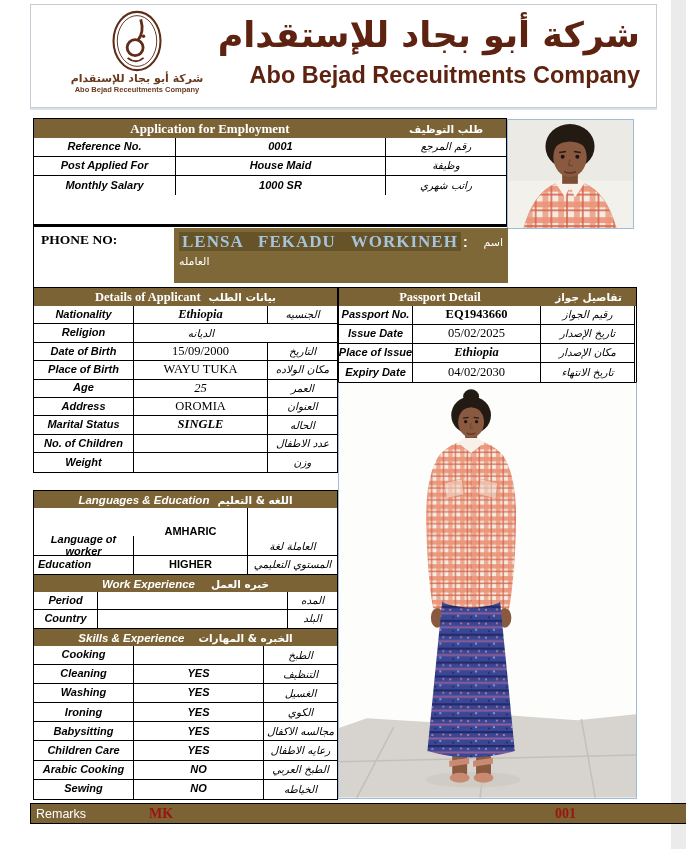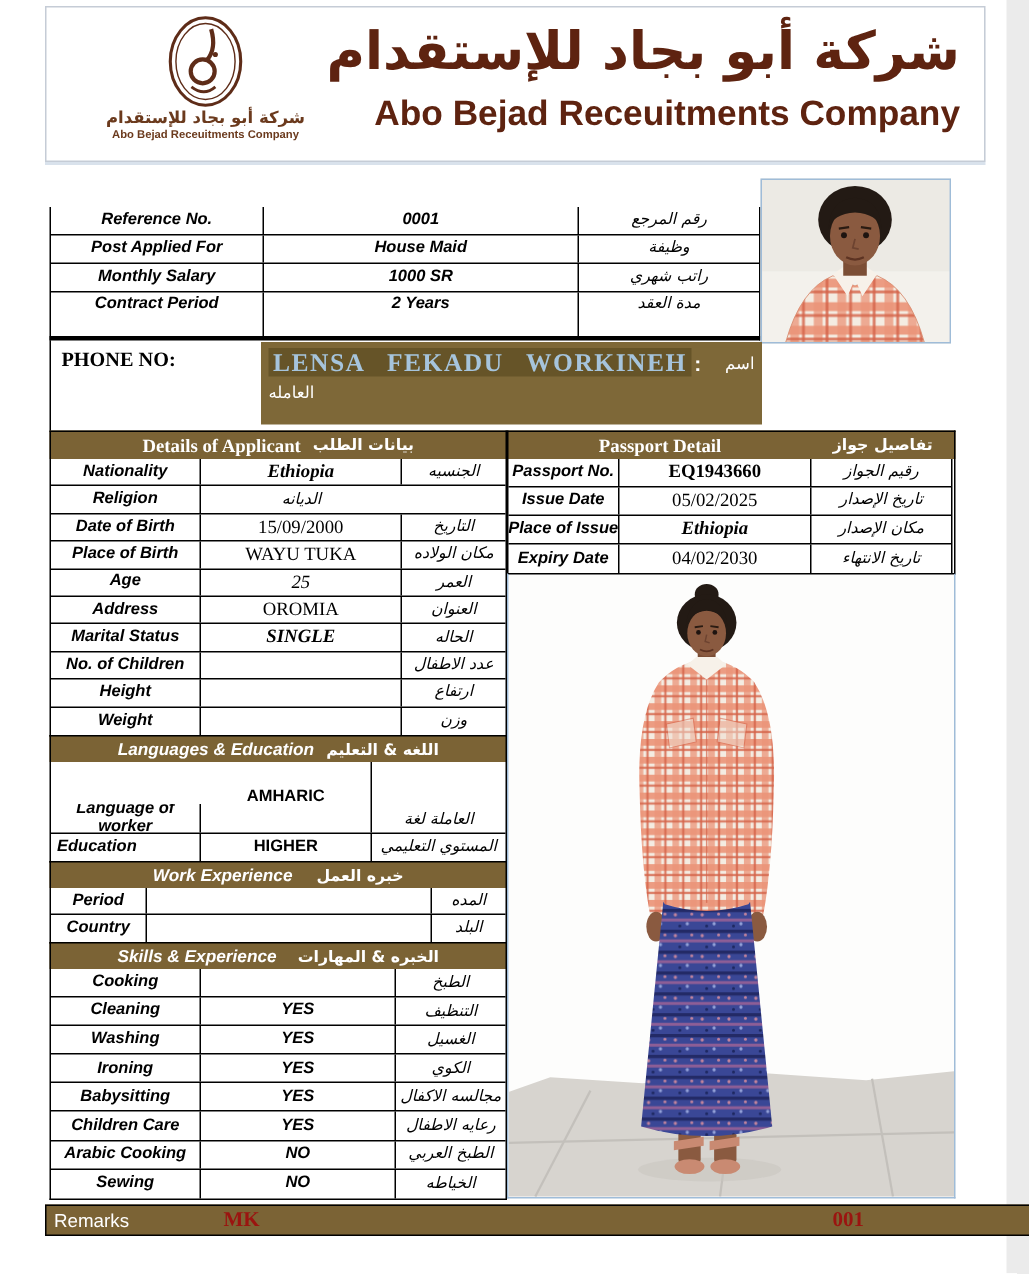--- a/index.html
+++ b/index.html
@@ -127,45 +127,44 @@
       </svg>
       <div class="logo-ar">شركة أبو بجاد للإستقدام</div>
       <div class="logo-en">Abo Bejad Receuitments Company</div>
     </div>
     <div class="title-block">
       <div class="title-ar">شركة أبو بجاد للإستقدام</div>
       <div class="title-en">Abo Bejad Receuitments Company</div>
     </div>
   </div>
 
+  <div class="bar app-bar">
+    <span class="eng hser">Application for Employment</span>
+    <span class="ara har">طلب التوظيف</span>
+  </div>
   <div class="tbl app-tbl">
 
       <div class="row">
         <div class="cell nbi">Reference No.</div>
         <div class="cell nbi">0001</div>
         <div class="cell arabic">رقم المرجع</div>
       </div>
 
       <div class="row">
         <div class="cell nbi">Post Applied For</div>
         <div class="cell nbi">House Maid</div>
         <div class="cell arabic">وظيفة</div>
       </div>
 
       <div class="row">
         <div class="cell nbi">Monthly Salary</div>
         <div class="cell nbi">1000 SR</div>
         <div class="cell arabic">راتب شهري</div>
       </div>
 
-      <div class="row app-last">
-        <div class="cell nbi">Contract Period</div>
-        <div class="cell nbi">2 Years</div>
-        <div class="cell arabic">مدة العقد</div>
-      </div>
     </div>
 
   <div class="passport-photo-box">
     <svg width="125" height="108" viewBox="0 0 127 110">
       <defs>
         <pattern id="plaid1" width="16" height="16" patternUnits="userSpaceOnUse">
           <rect width="16" height="16" fill="#f4ece2"></rect>
           <rect y="3" width="16" height="6" fill="#eb9478" opacity="0.9"></rect>
           <rect x="3" width="6" height="16" fill="#eb9478" opacity="0.75"></rect>
           <rect y="11" width="16" height="2" fill="#d5644a" opacity="0.8"></rect>
@@ -248,25 +247,20 @@
         <div class="cell sbi">SINGLE</div>
         <div class="cell arabic">الحاله</div>
       </div>
 
       <div class="row">
         <div class="cell nbi">No. of Children</div>
         <div class="cell s"></div>
         <div class="cell arabic">عدد الاطفال</div>
       </div>
 
-      <div class="row">
-        <div class="cell nbi">Height</div>
-        <div class="cell s"></div>
-        <div class="cell arabic">ارتفاع</div>
-      </div>
 
       <div class="row">
         <div class="cell nbi">Weight</div>
         <div class="cell s"></div>
         <div class="cell arabic">وزن</div>
       </div>
     </div>
 
   <div class="bar lang-bar">
     <span class="hsani">Languages &amp; Education</span>

